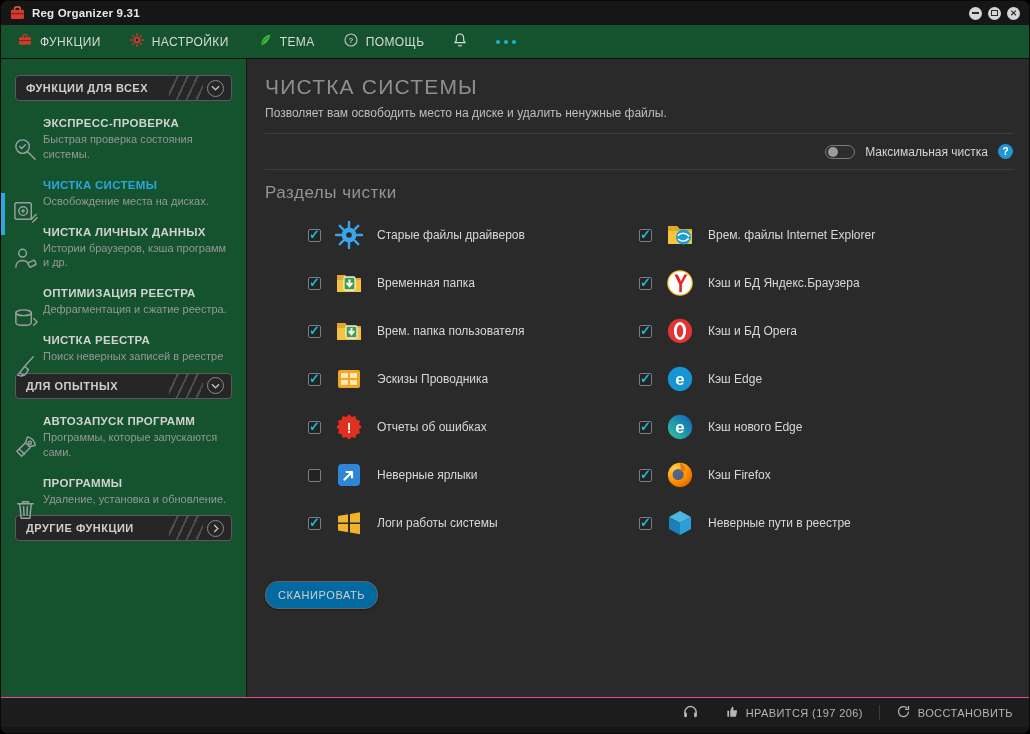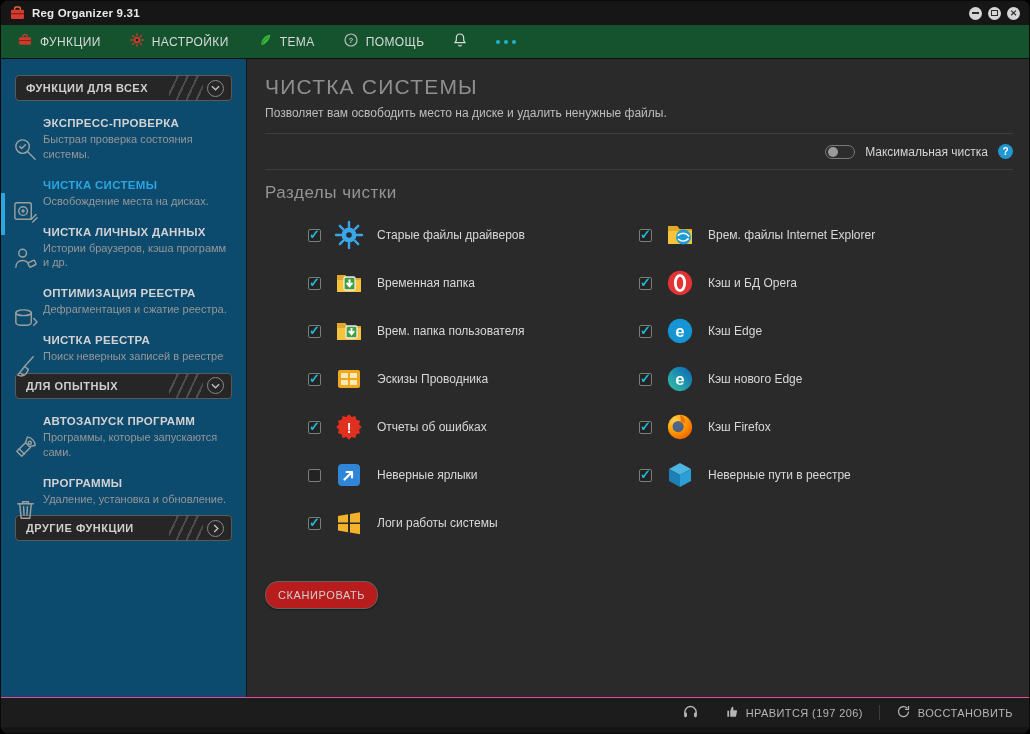--- a/index.html
+++ b/index.html
@@ -17,21 +17,21 @@
   .wc-close::after { content:"✕"; font-size:8.5px; font-weight:bold; color:#2b2b2b; line-height:1; }
 
   
   .menubar { height:34px; background:#14532d; border-bottom:1px solid #0d0d0d; display:flex; align-items:center; padding:0 16px; gap:28px; flex:0 0 auto; }
   .menu-item { display:flex; align-items:center; gap:7px; color:#d9d9d9; font-size:12px; letter-spacing:.4px; cursor:pointer; }
   .menu-dots { display:flex; gap:4px; align-items:center; cursor:pointer; }
   .menu-dots i { width:4px; height:4px; border-radius:50%; background:#1fb3cf; }
 
   
   .app-body { flex:1 1 auto; display:flex; min-height:0; }
-  .sidebar { width:246px; flex:0 0 246px; background:#0c4a6e; border-right:1px solid #161616; padding-top:16px; overflow:hidden; }
+  .sidebar { width:246px; flex:0 0 246px; background:#14532d; border-right:1px solid #161616; padding-top:16px; overflow:hidden; }
   .group-header { margin:0 14px 8px 14px; height:26px; border:1px solid #5a5a5a; border-radius:4px; display:flex; align-items:center; padding:0 7px 0 10px; cursor:pointer; background:#262626; }
   .group-header .gh-label { font-size:11px; font-weight:bold; color:#cfcfcf; letter-spacing:.5px; white-space:nowrap; }
   .gh-stripes { margin-left:auto; width:34px; height:24px; background:repeating-linear-gradient(115deg, transparent 0 7px, #4d4d4d 7px 9px); }
   .gh-chev { width:17px; height:17px; border:1px solid #8a8a8a; border-radius:50%; display:flex; align-items:center; justify-content:center; margin-left:4px; flex:0 0 auto; }
 
   .side-item { position:relative; padding:8px 10px 9px 42px; cursor:pointer; }
   .side-item .si-title { font-size:11.5px; font-weight:bold; color:#d2d2d2; letter-spacing:.3px; margin-bottom:3px; }
   .side-item .si-desc { font-size:11px; color:#979797; line-height:1.35; max-width:185px; }
   .side-icon { position:absolute; left:11px; top:27px; width:27px; height:27px; }
   .side-icon svg { stroke:#9aa0a0; fill:none; stroke-width:1.5; stroke-linecap:round; stroke-linejoin:round; }
@@ -54,21 +54,21 @@
   .cleanup-wrap { display:flex; height:356px; overflow:hidden;justify-content:center; }
   .clean-col { width:331px; flex:0 0 331px; }
   .clean-row { height:48px; display:flex; align-items:center; cursor:pointer; }
   .cb { width:13px; height:13px; border:1px solid #7c7c7c; border-radius:2px; background:#232323; margin-right:13px; position:relative; flex:0 0 auto; }
   .cb.checked::after { content:"✓"; position:absolute; left:0px; top:-3px; font-size:13px; font-weight:bold; color:#1db7d8; }
   .ci { width:30px; height:30px; margin-right:13px; flex:0 0 auto; display:flex; align-items:center; justify-content:center; }
   .ci svg { width:30px; height:30px; }
   .ci.round svg { width:28px; height:28px; }
   .cl { font-size:12px; color:#d8d8d8; white-space:nowrap; }
 
-  .scan-btn { margin-top:14px; background:#b91c1c; border:1px solid #636363; border-radius:13px; color:#cfcfcf; font-family:"Liberation Sans",sans-serif; font-size:11px; letter-spacing:.6px; padding:7px 12px; cursor:pointer; box-shadow:0 1px 2px rgba(0,0,0,.4); }
+  .scan-btn { margin-top:14px; background:#0369a1; border:1px solid #636363; border-radius:13px; color:#cfcfcf; font-family:"Liberation Sans",sans-serif; font-size:11px; letter-spacing:.6px; padding:7px 12px; cursor:pointer; box-shadow:0 1px 2px rgba(0,0,0,.4); }
 
   
   .statusbar { height:30px; flex:0 0 auto; background:#1c1c1c; border-top:1px solid #ec4899; display:flex; align-items:center; justify-content:flex-end; padding:0 16px; color:#b5b5b5; font-size:11px; letter-spacing:.4px; }
   .sb-group { display:flex; align-items:center; gap:7px; cursor:pointer; }
   .sb-sep { width:1px; height:15px; background:#3c3c3c; margin:0 16px; }
   .sb-headphones { margin-right:26px; display:flex; cursor:pointer; }
   .window-bottom { height:6px; background:#151515; flex:0 0 auto; }
 
   .chev svg { display:block; }
 </style>
@@ -396,20 +396,31 @@
                   <path d="M3 6h9l2.5 3H27v15H3z" fill="#f5c43c"></path>
                   <path d="M3 6h9l2.5 3H27v2H3z" fill="#e0a92a"></path>
                   <circle cx="18.5" cy="17" r="7.5" fill="#1e9cd7"></circle>
                   <path d="M12.8 15.8c3-3.4 8.2-3.4 11.4.6M13.2 19c3.4 3 7.6 2.4 10.4-.6" stroke="#fff" stroke-width="1.6" fill="none"></path>
                 </svg>
               </span>
             <span class="cl">Врем. файлы Internet Explorer</span>
           </div>
 
 
+          <div class="clean-row">
+            <span class="cb checked"></span>
+            <span class="ci round">
+                <svg viewBox="0 0 30 30">
+                  <circle cx="15" cy="15" r="13" fill="#fff"></circle>
+                  <circle cx="15" cy="15" r="13" fill="none" stroke="#f5c43c" stroke-width="1.4"></circle>
+                  <path d="M14.2 16.5L9 6h3.5l3.6 7.2L19.7 6h3.2l-5.9 10.5V25h-2.8z" fill="#e52620"></path>
+                </svg>
+              </span>
+            <span class="cl">Кэш и БД Яндекс.Браузера</span>
+          </div>
 
           <div class="clean-row">
             <span class="cb checked"></span>
             <span class="ci round">
                 <svg viewBox="0 0 30 30">
                   <circle cx="15" cy="15" r="13" fill="#e23434"></circle>
                   <ellipse cx="15" cy="15" rx="5" ry="8.2" fill="none" stroke="#fff" stroke-width="3"></ellipse>
                 </svg>
               </span>
             <span class="cl">Кэш и БД Opera</span>

